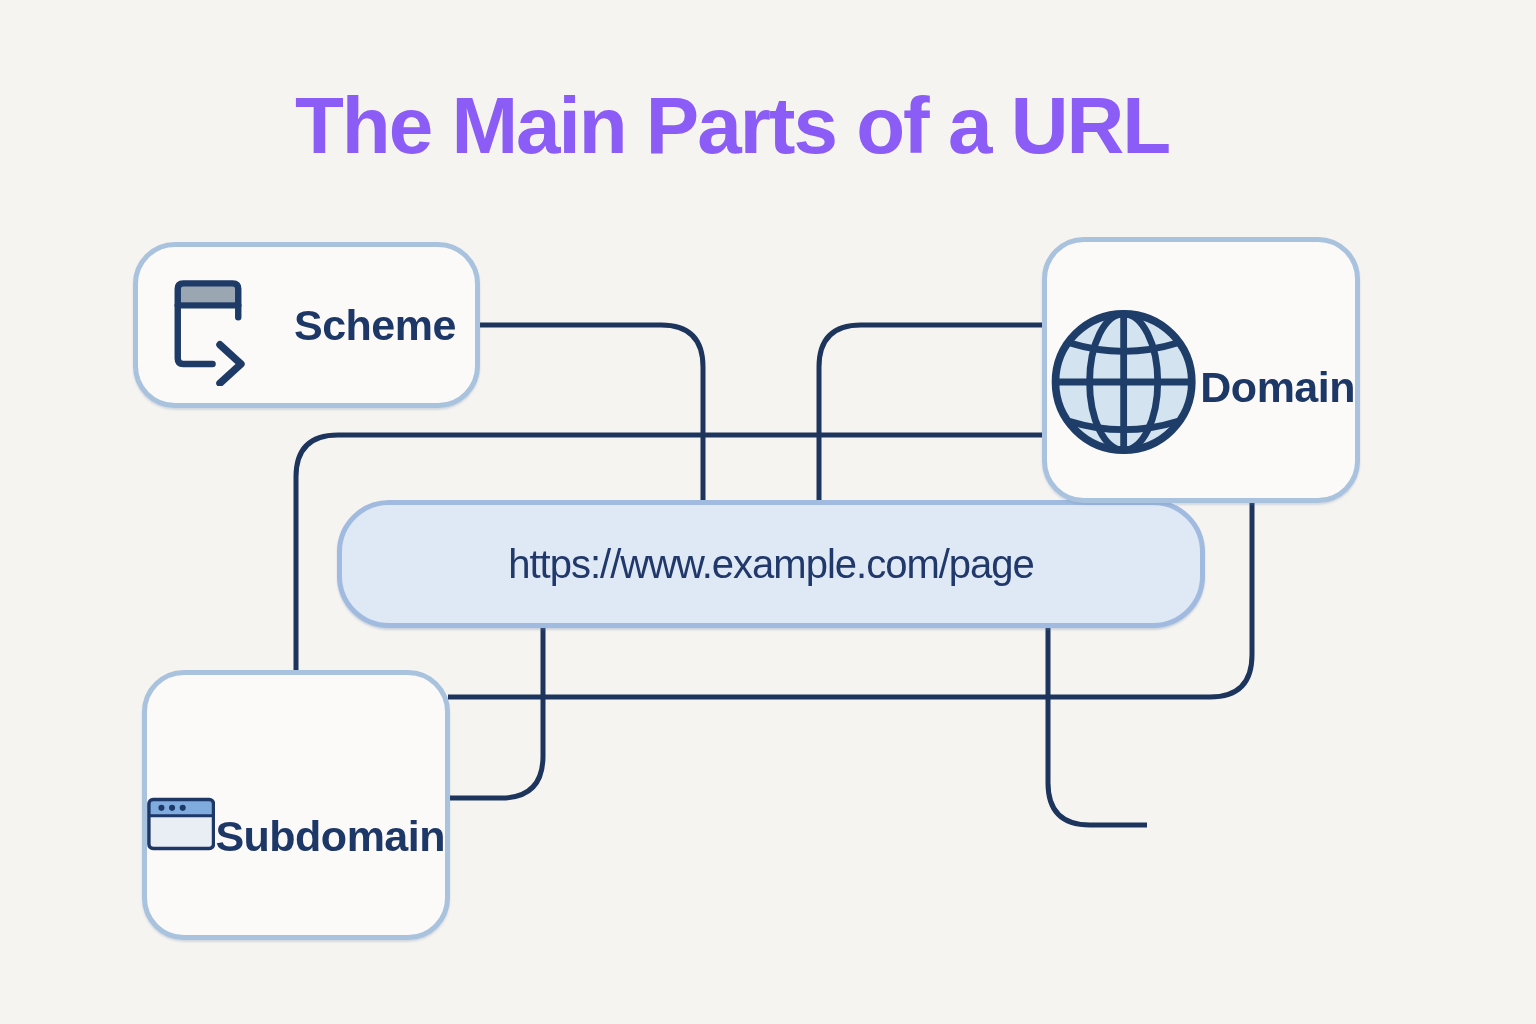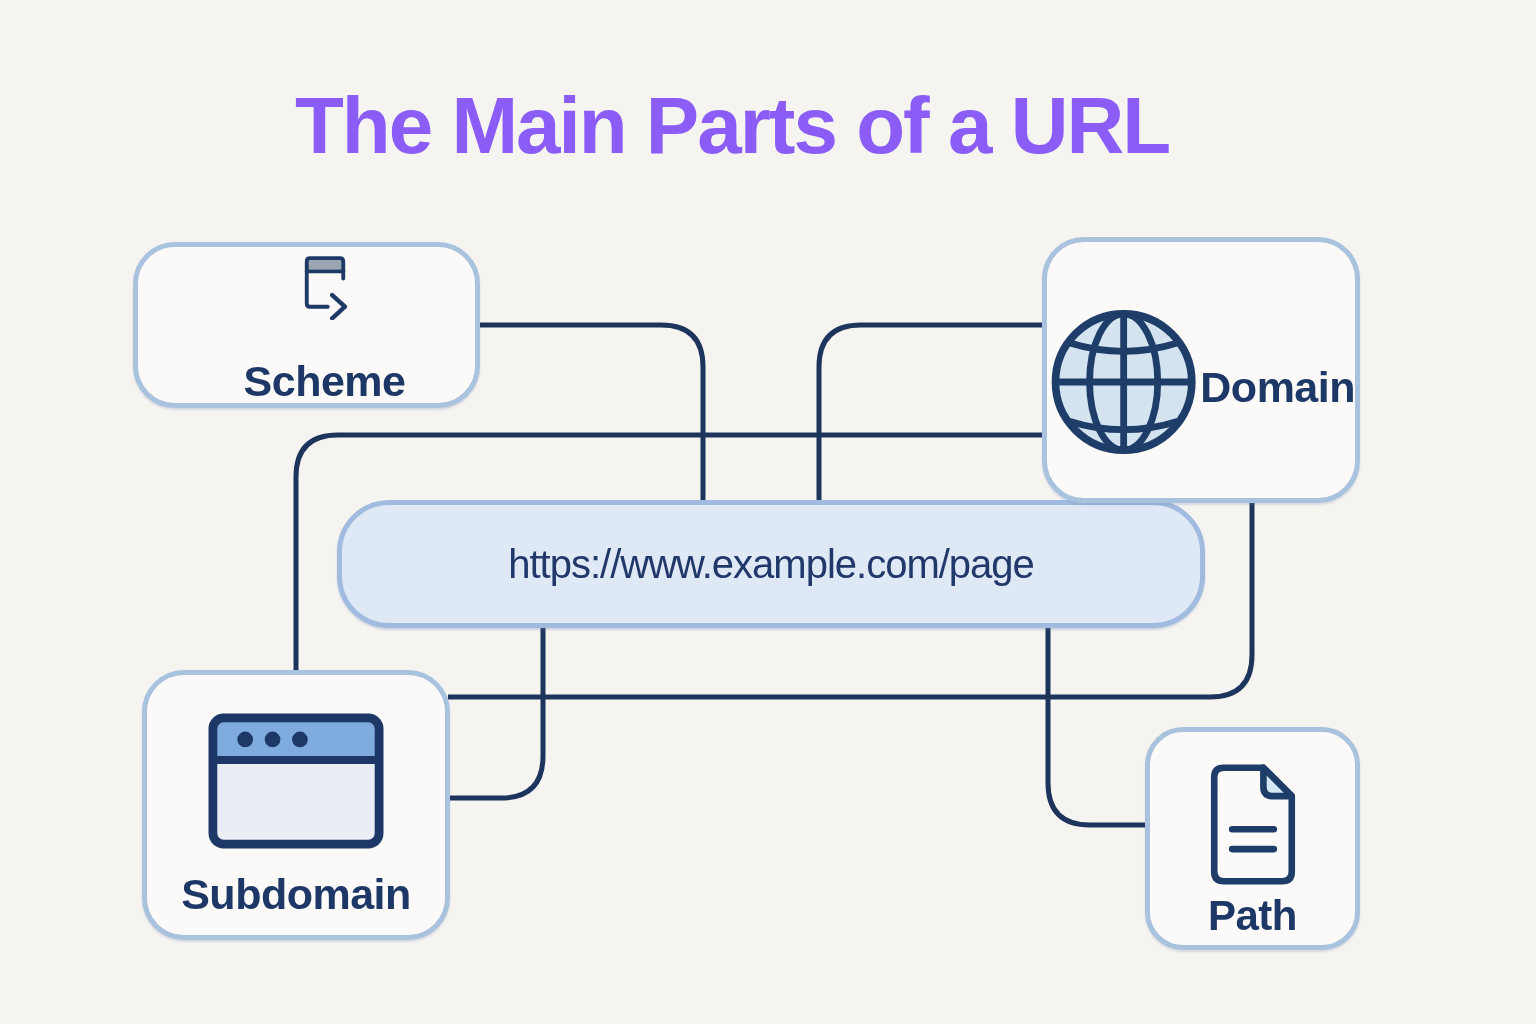--- a/index.html
+++ b/index.html
@@ -29,28 +29,28 @@
     box-sizing:border-box;
     box-shadow:0 2px 2px rgba(110,140,180,0.25);
     display:flex;align-items:center;
   }
   .node-label{
     color:#1d3767;font-weight:600;font-size:43px;letter-spacing:-0.5px;
     line-height:1;
   }
 
   .box.scheme{left:133px;top:242px;width:347px;height:166px;
-    flex-direction:column;justify-content:flex-start;padding-left:36px;gap:40px;}
+    flex-direction:row;justify-content:flex-start;padding-left:24px;gap:40px;}
 
   .box.domain{left:1042px;top:237px;width:318px;height:266px;
     flex-direction:row;justify-content:flex-start;padding-top:24px;}
   .box.domain .node-label{margin-top:10px;}
 
   .box.subdomain{left:142px;top:670px;width:308px;height:270px;
-    flex-direction:column;justify-content:flex-start;padding-top:38px;}
+    flex-direction:row;justify-content:flex-start;padding-top:38px;}
   .box.subdomain .node-label{margin-top:24px;}
 
   .box.path{left:1145px;top:727px;width:215px;height:223px;border-radius:38px;
     flex-direction:column;justify-content:flex-start;padding-top:30px;}
   .box.path .node-label{margin-top:8px;font-size:42px;}
 
   .url-pill{
     position:absolute;z-index:2;
     left:337px;top:500px;width:868px;height:128px;
     box-sizing:border-box;
@@ -114,23 +114,14 @@
       <rect x="5" y="48" width="170" height="86" fill="#e9eef4"></rect>
       <rect x="5" y="5" width="170" height="129" rx="11" fill="none" stroke="#1d3767" stroke-width="9"></rect>
       <line x1="5" y1="48" x2="175" y2="48" stroke="#1d3767" stroke-width="8"></line>
       <circle cx="38" cy="27" r="8" fill="#1d3767"></circle>
       <circle cx="66" cy="27" r="8" fill="#1d3767"></circle>
       <circle cx="94" cy="27" r="8" fill="#1d3767"></circle>
     </svg>
     <span class="node-label">Subdomain</span>
   </div>
 
-  <div class="box path">
-    <svg class="icon" width="104" height="125" viewBox="0 0 110 132" aria-hidden="true">
-      <path d="M66 6 H24 Q14 6 14 16 V116 Q14 126 24 126 H86 Q96 126 96 116 V36 Z" fill="#fbfaf8" stroke="#1e3d68" stroke-width="7" stroke-linejoin="round"></path>
-      <path d="M66 6 V26 Q66 36 76 36 H96 Z" fill="#d4e8f6" stroke="#1e3d68" stroke-width="7" stroke-linejoin="round"></path>
-      <line x1="33" y1="71" x2="77" y2="71" stroke="#1e3d68" stroke-width="7" stroke-linecap="round"></line>
-      <line x1="33" y1="92" x2="77" y2="92" stroke="#1e3d68" stroke-width="7" stroke-linecap="round"></line>
-    </svg>
-    <span class="node-label">Path</span>
-  </div>
 
 </div>
 
 </body></html>

